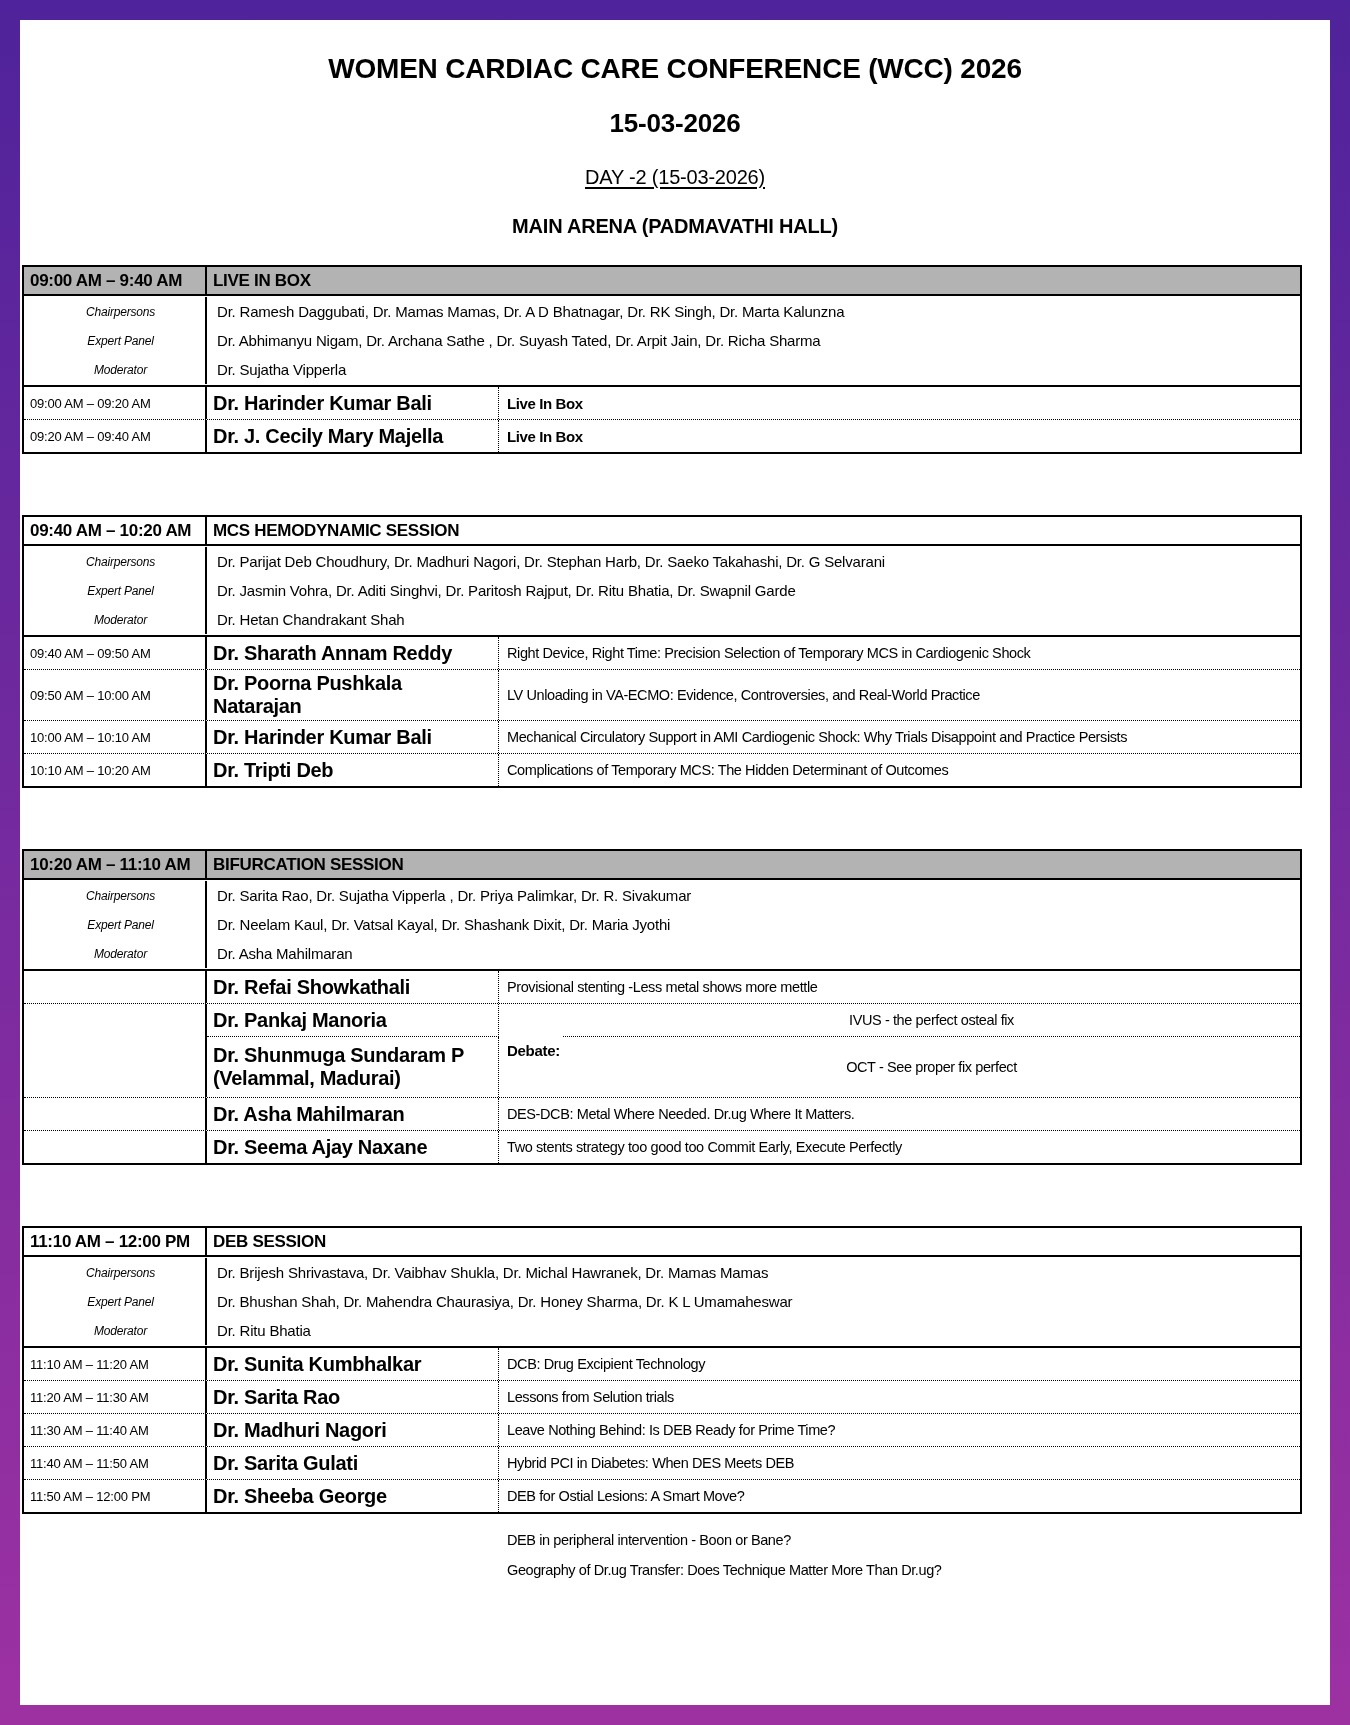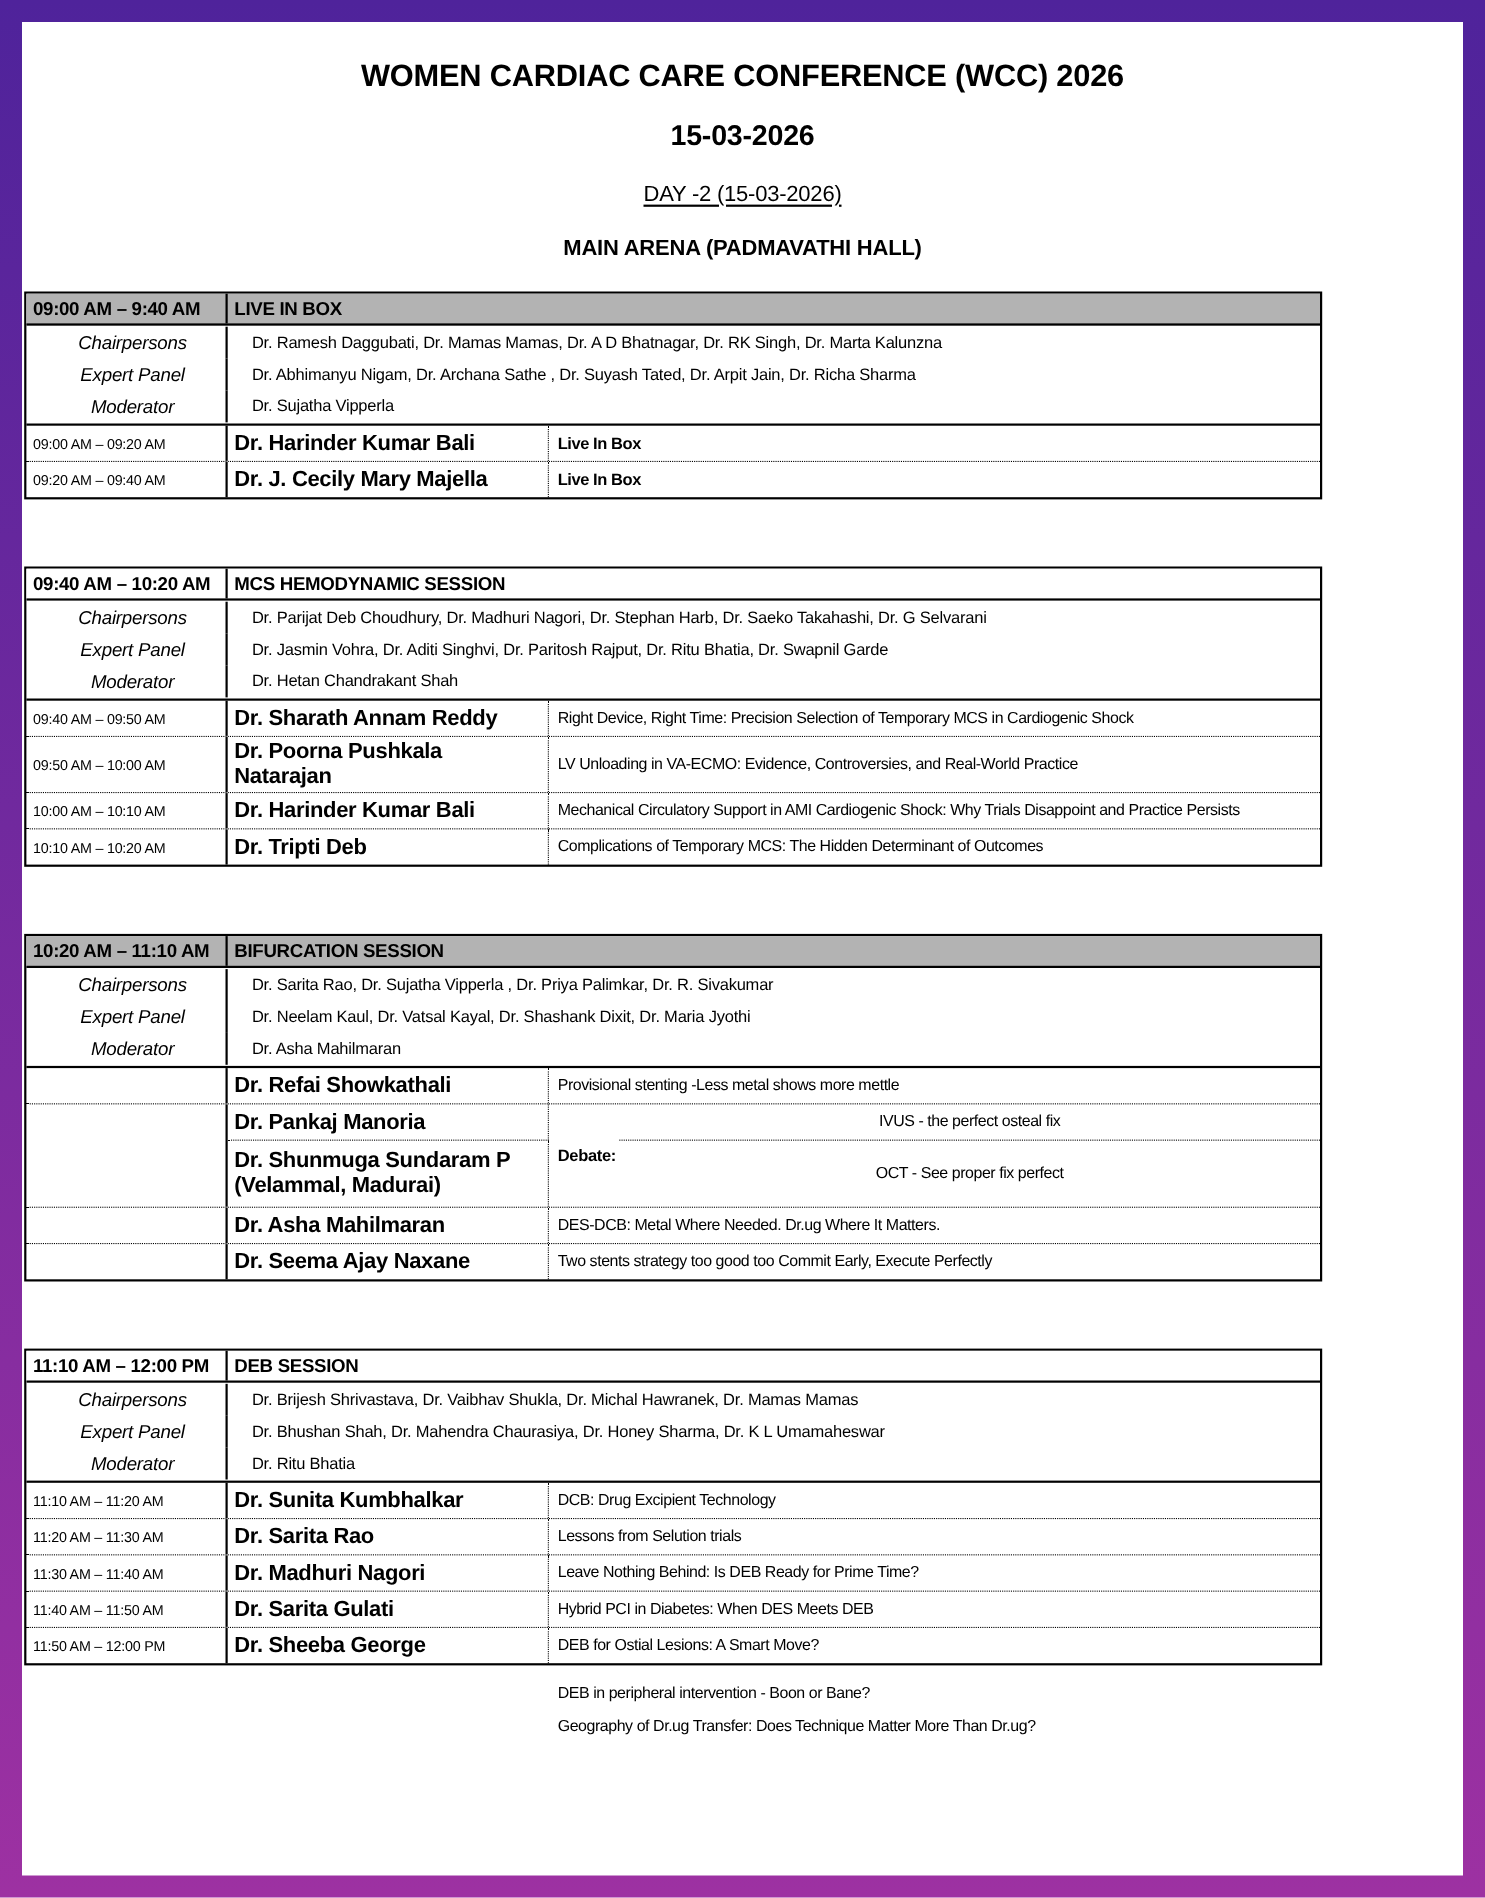--- a/index.html
+++ b/index.html
@@ -14,31 +14,31 @@
     background:#ffffff;
   }
   
   .doc-header{text-align:center;}
   .doc-title{font-size:28px;font-weight:bold;padding-top:33px;}
   .doc-date{font-size:26px;font-weight:bold;margin-top:23px;}
   .doc-day{font-size:20px;font-weight:normal;margin-top:27px;text-decoration:underline;text-underline-offset:3px;}
   .doc-venue{font-size:20px;font-weight:bold;margin-top:26px;}
   
   .sessions{margin-top:27px;}
-  .session-block{margin:0 0 61px 2px;width:1180px;}
+  .session-block{margin:0 0 61px 2px;width:1280px;}
   .session{border:2px solid #000;background:#fff;}
   .s-header{display:grid;grid-template-columns:183px 1fr;border-bottom:2px solid #000;background:#fff;}
   .s-header.shaded{background:var(--header-bg,#b3b3b3);}
   .s-time,.s-title{font-size:17px;font-weight:bold;min-height:27px;display:flex;align-items:center;padding-left:6px;letter-spacing:-0.3px;}
   .s-time{border-right:2px solid #000;}
   
   .panel{border-bottom:2px solid #000;padding:1px 0;}
   .p-row{display:grid;grid-template-columns:183px 1fr;}
-  .p-lbl{font-style:italic;font-size:17px;min-height:29px;display:flex;align-items:center;justify-content:center;border-right:2px solid #000;margin-left:12px;}
-  .p-names{font-size:15px;display:flex;align-items:center;padding-left:22px;}
+  .p-lbl{font-style:italic;font-size:12px;min-height:29px;display:flex;align-items:center;justify-content:center;border-right:2px solid #000;margin-left:12px;}
+  .p-names{font-size:15px;display:flex;align-items:center;padding-left:10px;}
   
   .row{display:grid;grid-template-columns:183px 292px 1fr;}
   .row + .row{border-top:1px dotted #000;}
   .c-time{font-size:13px;display:flex;align-items:center;padding-left:6px;border-right:2px solid #000;min-height:28px;}
   .c-speaker{font-size:20px;font-weight:bold;display:flex;align-items:center;padding:2px 4px 2px 6px;border-right:1px dotted #000;min-height:28px;letter-spacing:-0.3px;}
   .c-topic{font-size:14.5px;display:flex;align-items:center;padding:2px 4px 2px 8px;min-height:28px;letter-spacing:-0.4px;}
   .session-block:first-child .c-topic{font-weight:bold;font-size:15px;}
   
   .row.debate{grid-template-columns:183px 292px 64px 1fr;}
   .d-time{grid-column:1;grid-row:1/3;}

